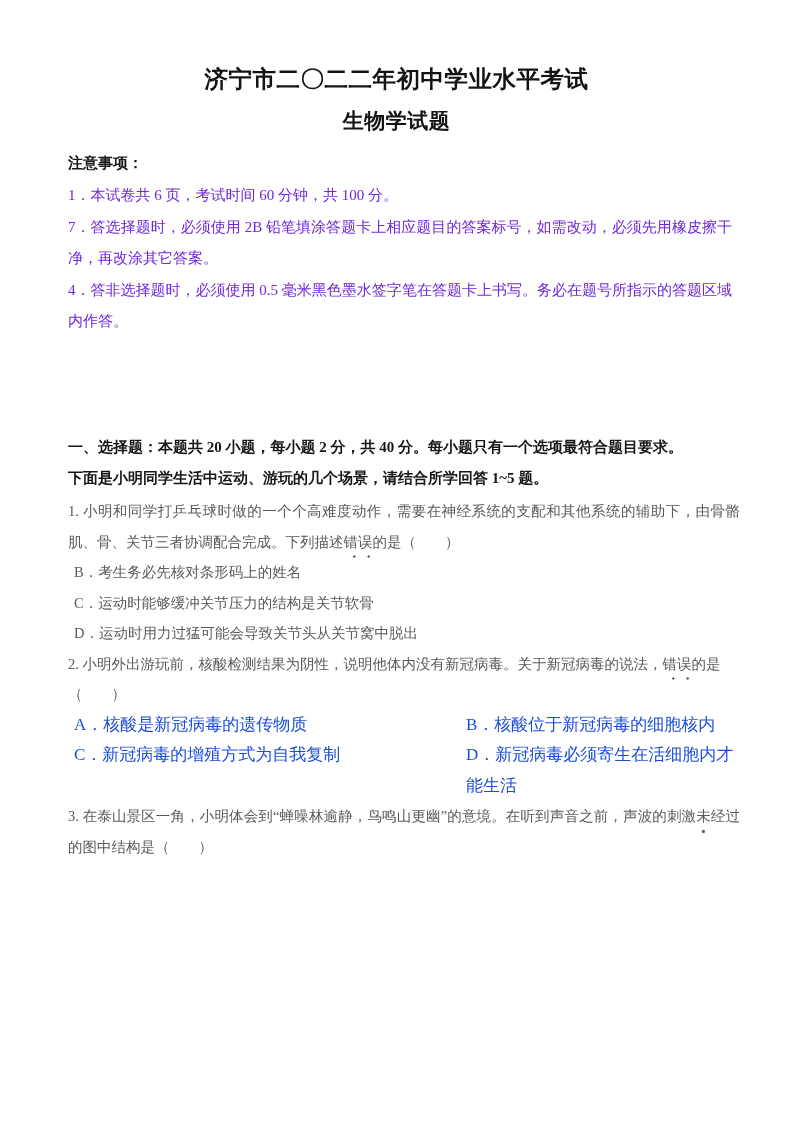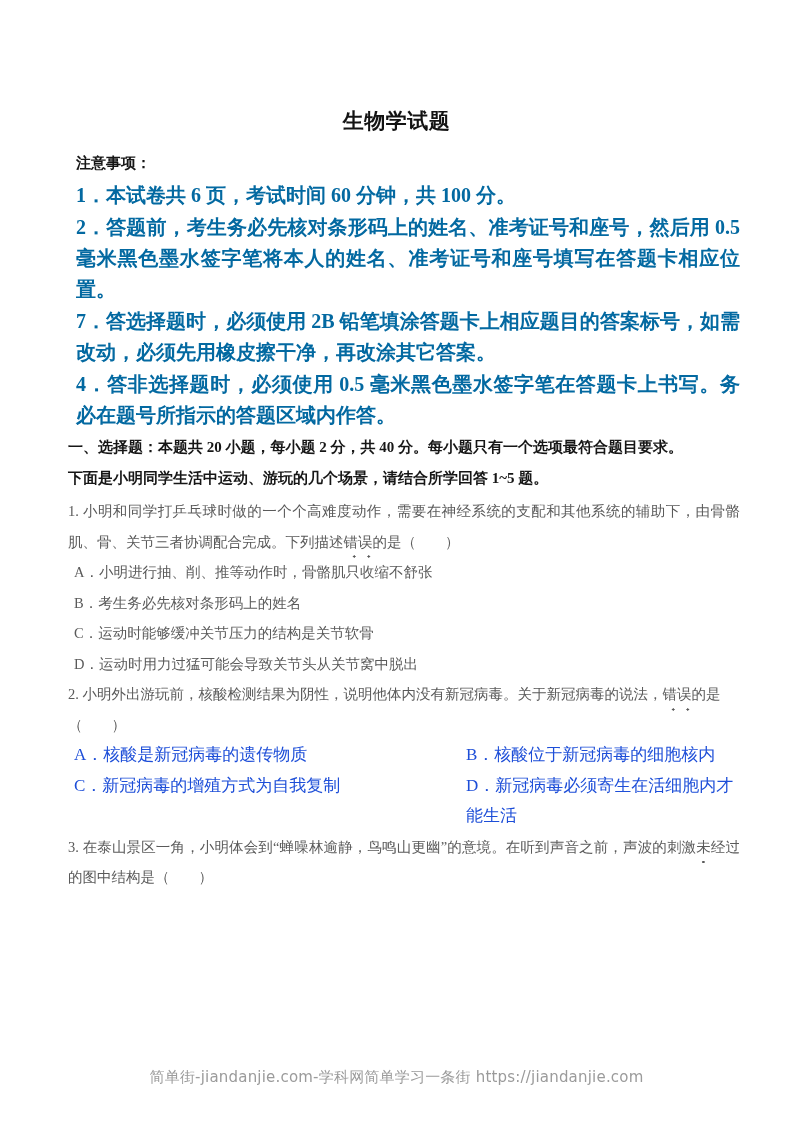--- a/index.html
+++ b/index.html
@@ -40,35 +40,35 @@
     text-align: center;
     font-size: 21px;
     font-weight: bold;
     letter-spacing: 0.5px;
     color: #131313;
   }
 
   
   .notice {
     position: absolute;
-    left: 76px;
+    left: 68px;
     top: 148px;
     width: 664px;
   }
   .notice-head {
     font-size: 15px;
     font-weight: bold;
     color: #161616;
     line-height: 30px;
     margin-bottom: 2px;
   }
   .notice-item {
-    font-size: 20px;
-    font-weight: bold;
-    color: #0369a1;
+    font-size: 15px;
+    font-weight: normal;
+    color: #6d28d9;
     line-height: 31px;
     text-align: justify;
     text-justify: inter-ideograph;
     margin-bottom: 1px;
   }
 
   
   .section-head {
     position: absolute;
     left: 68px;
@@ -162,40 +162,39 @@
     color: #9b9b9b;
     font-family: "DejaVu Sans", "Liberation Sans", sans-serif;
     letter-spacing: 0.2px;
   }
 </style>
 </head>
 <body>
 
 <div class="page">
 
+  <div class="title-main">济宁市二〇二二年初中学业水平考试</div>
   <div class="title-sub">生物学试题</div>
 
   <div class="notice">
     <div class="notice-head">注意事项：</div>
     <div class="notice-item">1．本试卷共 6 页，考试时间 60 分钟，共 100 分。</div>
-    <div class="notice-item">2．答题前，考生务必先核对条形码上的姓名、准考证号和座号，然后用 0.5 毫米黑色墨水签字笔将本人的姓名、准考证号和座号填写在答题卡相应位置。</div>
     <div class="notice-item">7．答选择题时，必须使用 2B 铅笔填涂答题卡上相应题目的答案标号，如需改动，必须先用橡皮擦干净，再改涂其它答案。</div>
     <div class="notice-item">4．答非选择题时，必须使用 0.5 毫米黑色墨水签字笔在答题卡上书写。务必在题号所指示的答题区域内作答。</div>
   </div>
 
   <div class="section-head">
     <div>一、选择题：本题共 20 小题，每小题 2 分，共 40 分。每小题只有一个选项最符合题目要求。</div>
     <div>下面是小明同学生活中运动、游玩的几个场景，请结合所学回答 1~5 题。</div>
   </div>
 
   <div class="questions">
 
     <div class="q-block">
       <div class="q-stem"><span>1.</span><span> 小明和同学打乒乓球时做的一个个高难度动作，需要在神经系统的支配和其他系统的辅助下，由骨骼肌、骨、关节三者协调配合完成。下列描述</span><span class="emph">错误</span><span>的是（　　）</span></div>
-      <div class="opt">A．小明进行抽、削、推等动作时，骨骼肌只收缩不舒张</div>
       <div class="opt">B．考生务必先核对条形码上的姓名</div>
       <div class="opt">C．运动时能够缓冲关节压力的结构是关节软骨</div>
       <div class="opt">D．运动时用力过猛可能会导致关节头从关节窝中脱出</div>
     </div>
 
     <div class="q-block">
       <div class="q-stem"><span>2.</span><span> 小明外出游玩前，核酸检测结果为阴性，说明他体内没有新冠病毒。关于新冠病毒的说法，</span><span class="emph">错误</span><span>的是</span></div>
       <div class="q-stem">（　　）</div>
       <div class="opt-row">
         <div class="opt-col">A．核酸是新冠病毒的遗传物质</div>
@@ -206,15 +205,14 @@
         <div class="opt-col second">D．新冠病毒必须寄生在活细胞内才能生活</div>
       </div>
     </div>
 
     <div class="q-block">
       <div class="q-stem"><span>3.</span><span> 在泰山景区一角，小明体会到“蝉噪林逾静，鸟鸣山更幽”的意境。在听到声音之前，声波的刺激</span><span class="emph1">未</span><span>经过的图中结构是（　　）</span></div>
     </div>
 
   </div>
 
-  <div class="footer">简单街-jiandanjie.com-学科网简单学习一条街 https://jiandanjie.com</div>
 
 </div>
 
 </body></html>

